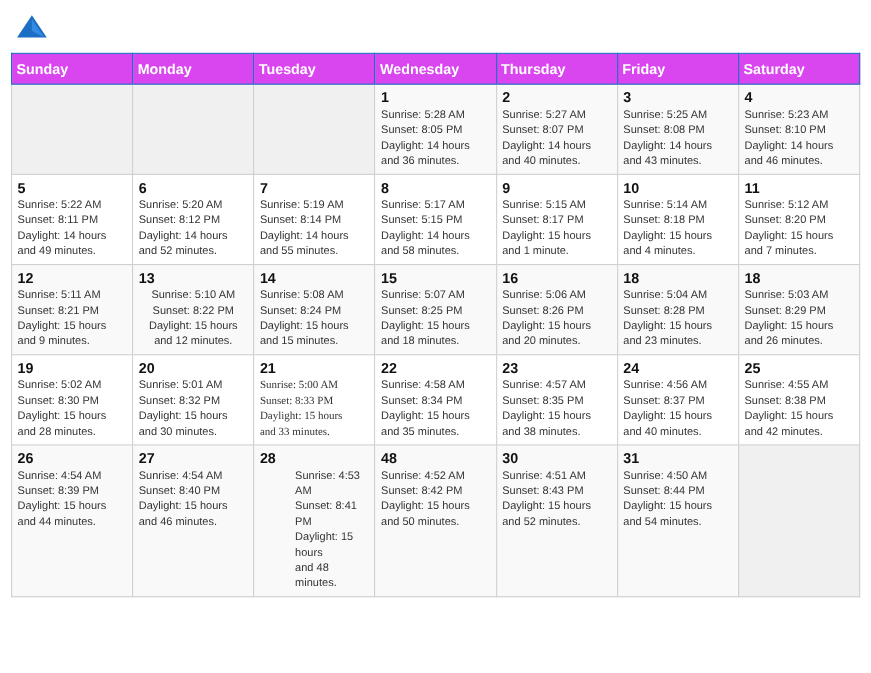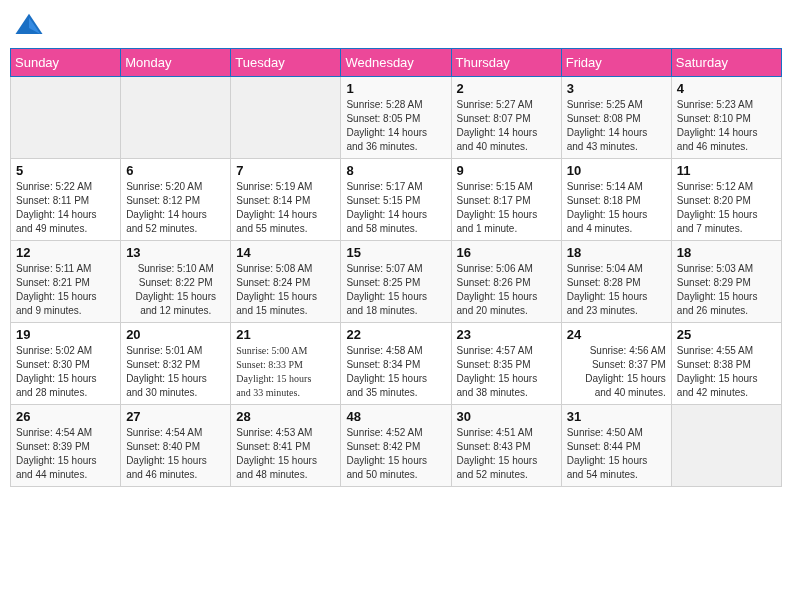--- a/index.html
+++ b/index.html
@@ -46,24 +46,24 @@
     .location {
       font-size: 15px;
       color: #333;
     }
     .calendar {
       width: 100%;
       border-collapse: collapse;
       border: 1px solid #ccc;
     }
     .calendar th {
-      background-color: #ec4899;
+      background-color: #d946ef;
       color: #fff;
       font-size: 13px;
-      font-weight: normal;
+      font-weight: bold;
       padding: 6px 4px;
       text-align: left;
       border: 1px solid #1a6fc4;
     }
     .calendar td {
       width: calc(100% / 7);
       vertical-align: top;
       border: 1px solid #d0d0d0;
       padding: 4px 5px;
       min-height: 80px;
@@ -292,21 +292,21 @@
         </td>
         <td>
           <span class="day-number">23</span>
           <div class="day-info" style="white-space: pre-line;">Sunrise: 4:57 AM
 Sunset: 8:35 PM
 Daylight: 15 hours
 and 38 minutes.</div>
         </td>
         <td>
           <span class="day-number">24</span>
-          <div class="day-info" style="white-space: pre-line; text-align: right;">Sunrise: 4:56 AM
+          <div class="day-info" style="white-space: pre-line;">Sunrise: 4:56 AM
 Sunset: 8:37 PM
 Daylight: 15 hours
 and 40 minutes.</div>
         </td>
         <td>
           <span class="day-number">25</span>
           <div class="day-info" style="white-space: pre-line;">Sunrise: 4:55 AM
 Sunset: 8:38 PM
 Daylight: 15 hours
 and 42 minutes.</div>
@@ -322,21 +322,21 @@
         </td>
         <td>
           <span class="day-number">27</span>
           <div class="day-info" style="white-space: pre-line;">Sunrise: 4:54 AM
 Sunset: 8:40 PM
 Daylight: 15 hours
 and 46 minutes.</div>
         </td>
         <td>
           <span class="day-number">28</span>
-          <div class="day-info" style="white-space: pre-line;">Sunrise: 4:53 AM
+          <div class="day-info" style="white-space: pre-line; margin-left: 32px;">Sunrise: 4:53 AM
 Sunset: 8:41 PM
 Daylight: 15 hours
 and 48 minutes.</div>
         </td>
         <td>
           <span class="day-number">48</span>
           <div class="day-info" style="white-space: pre-line;">Sunrise: 4:52 AM
 Sunset: 8:42 PM
 Daylight: 15 hours
 and 50 minutes.</div>

